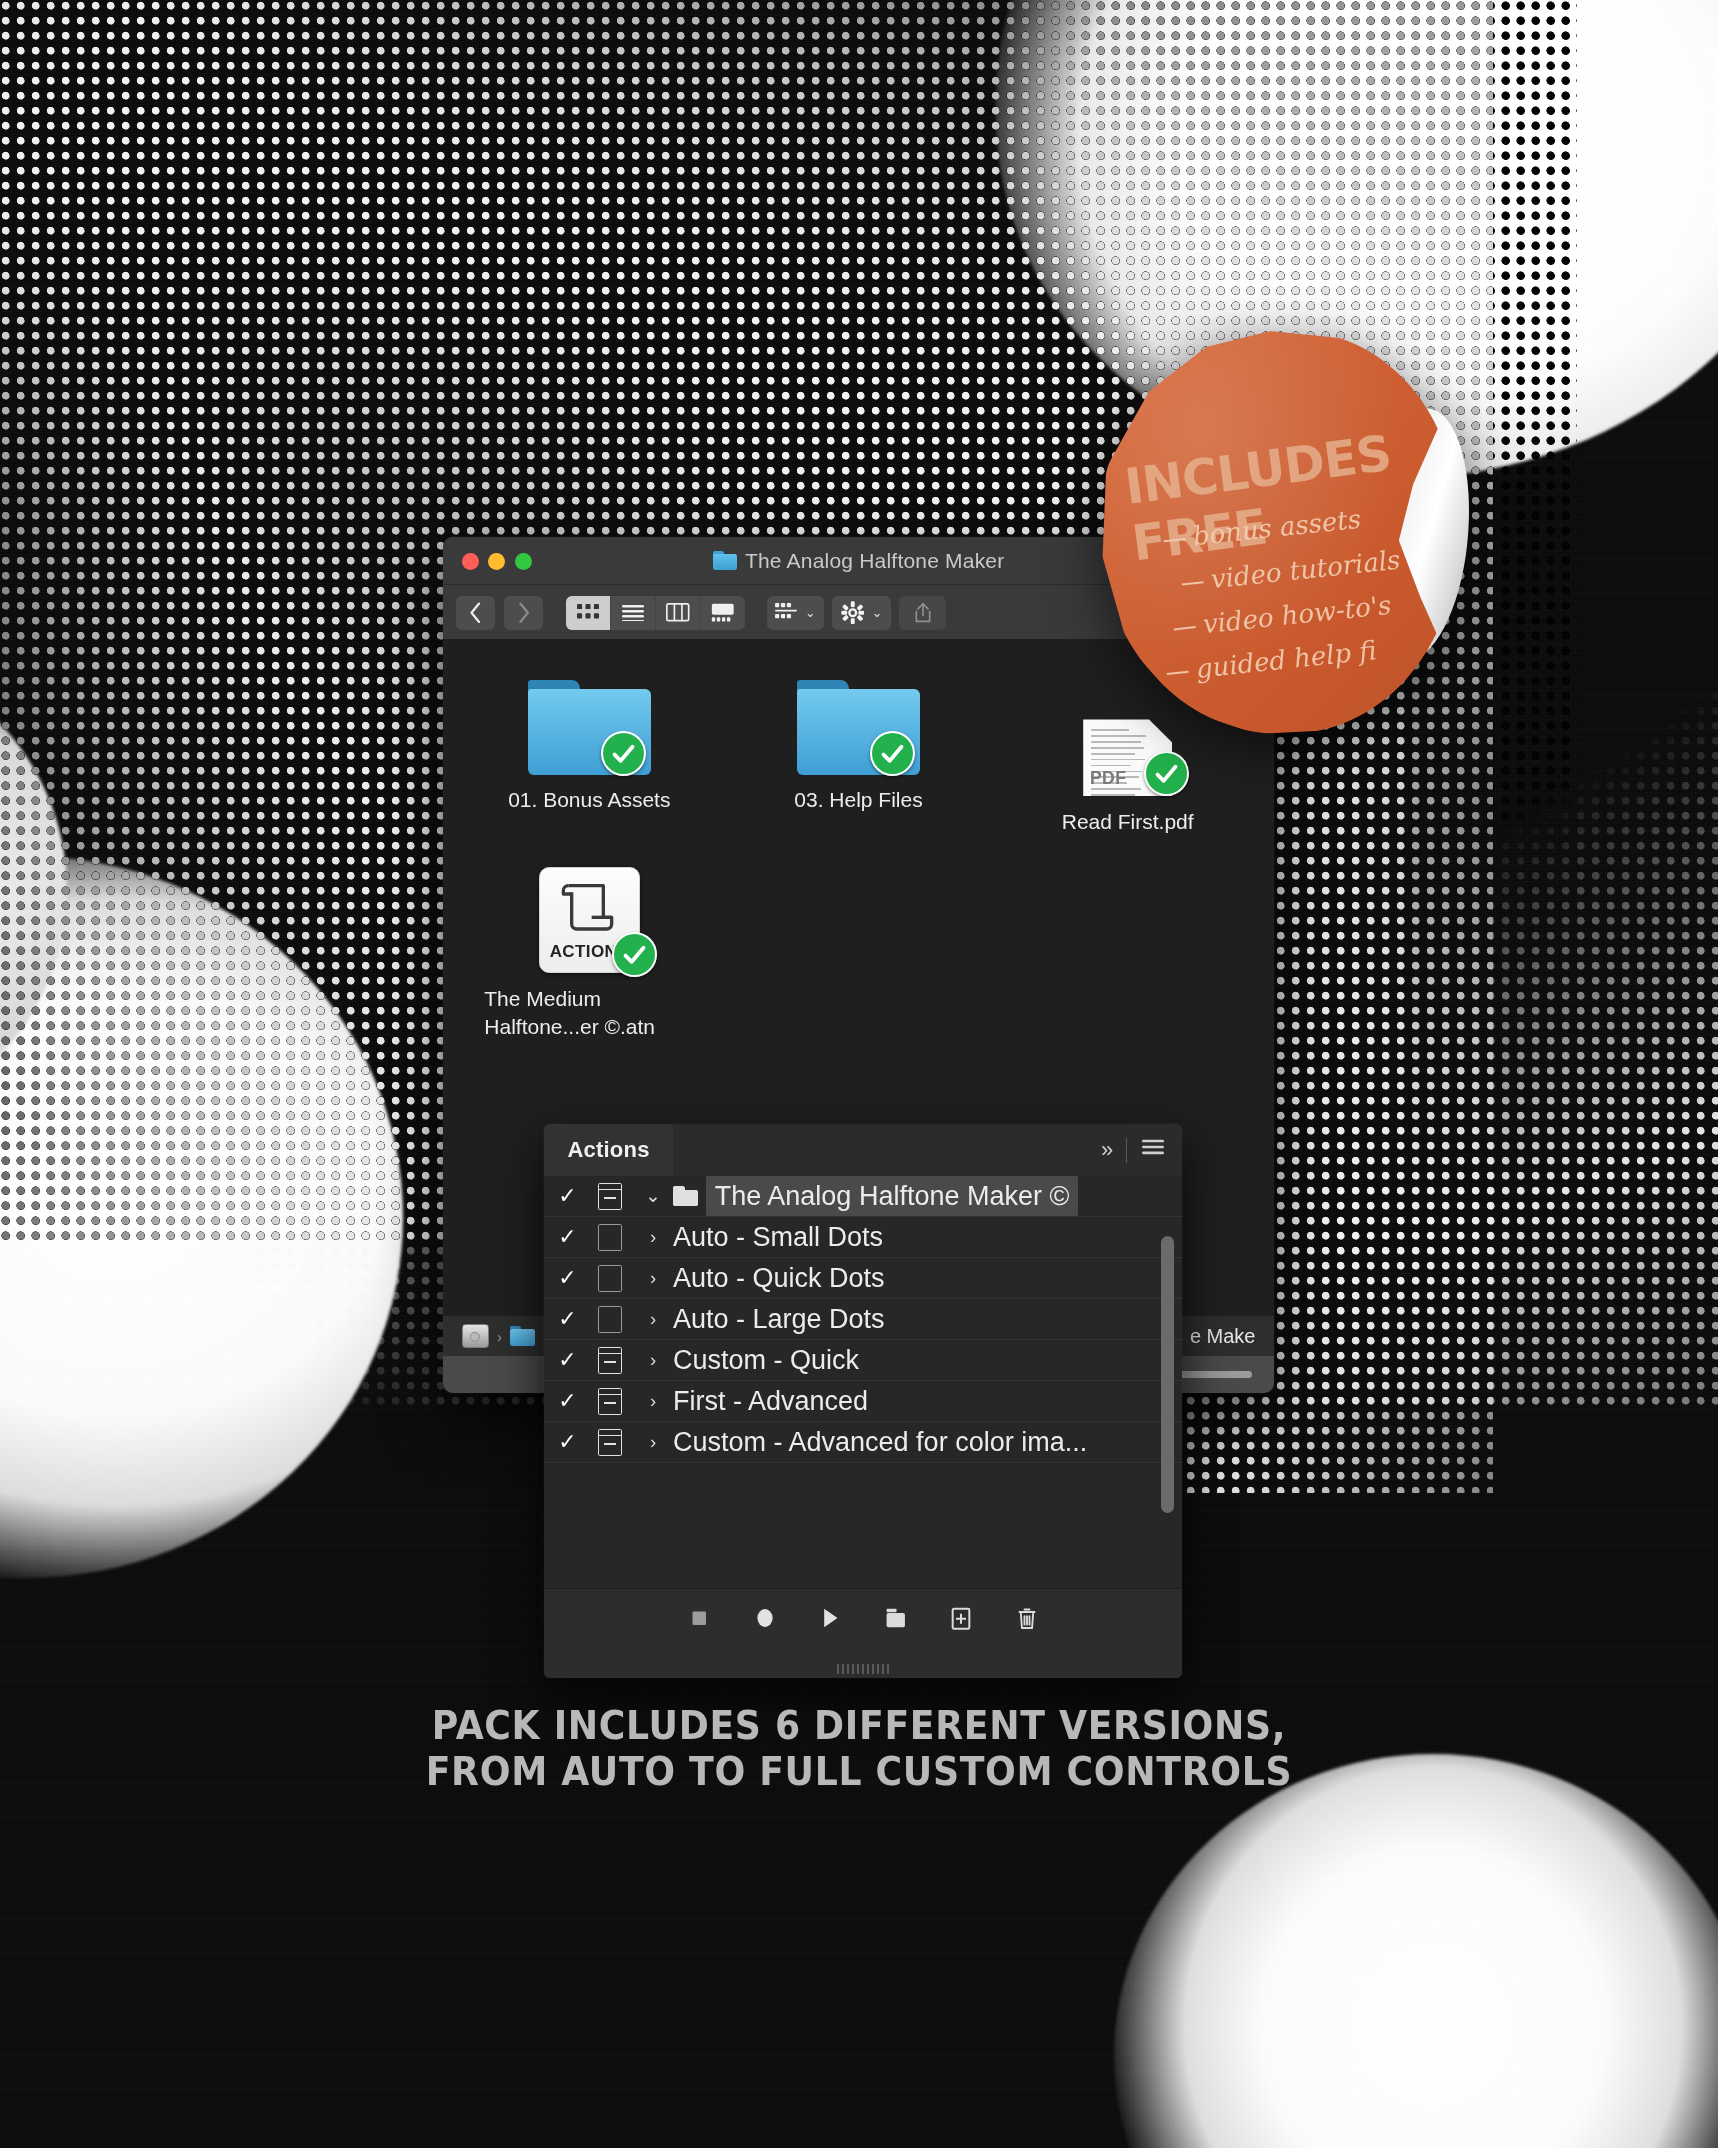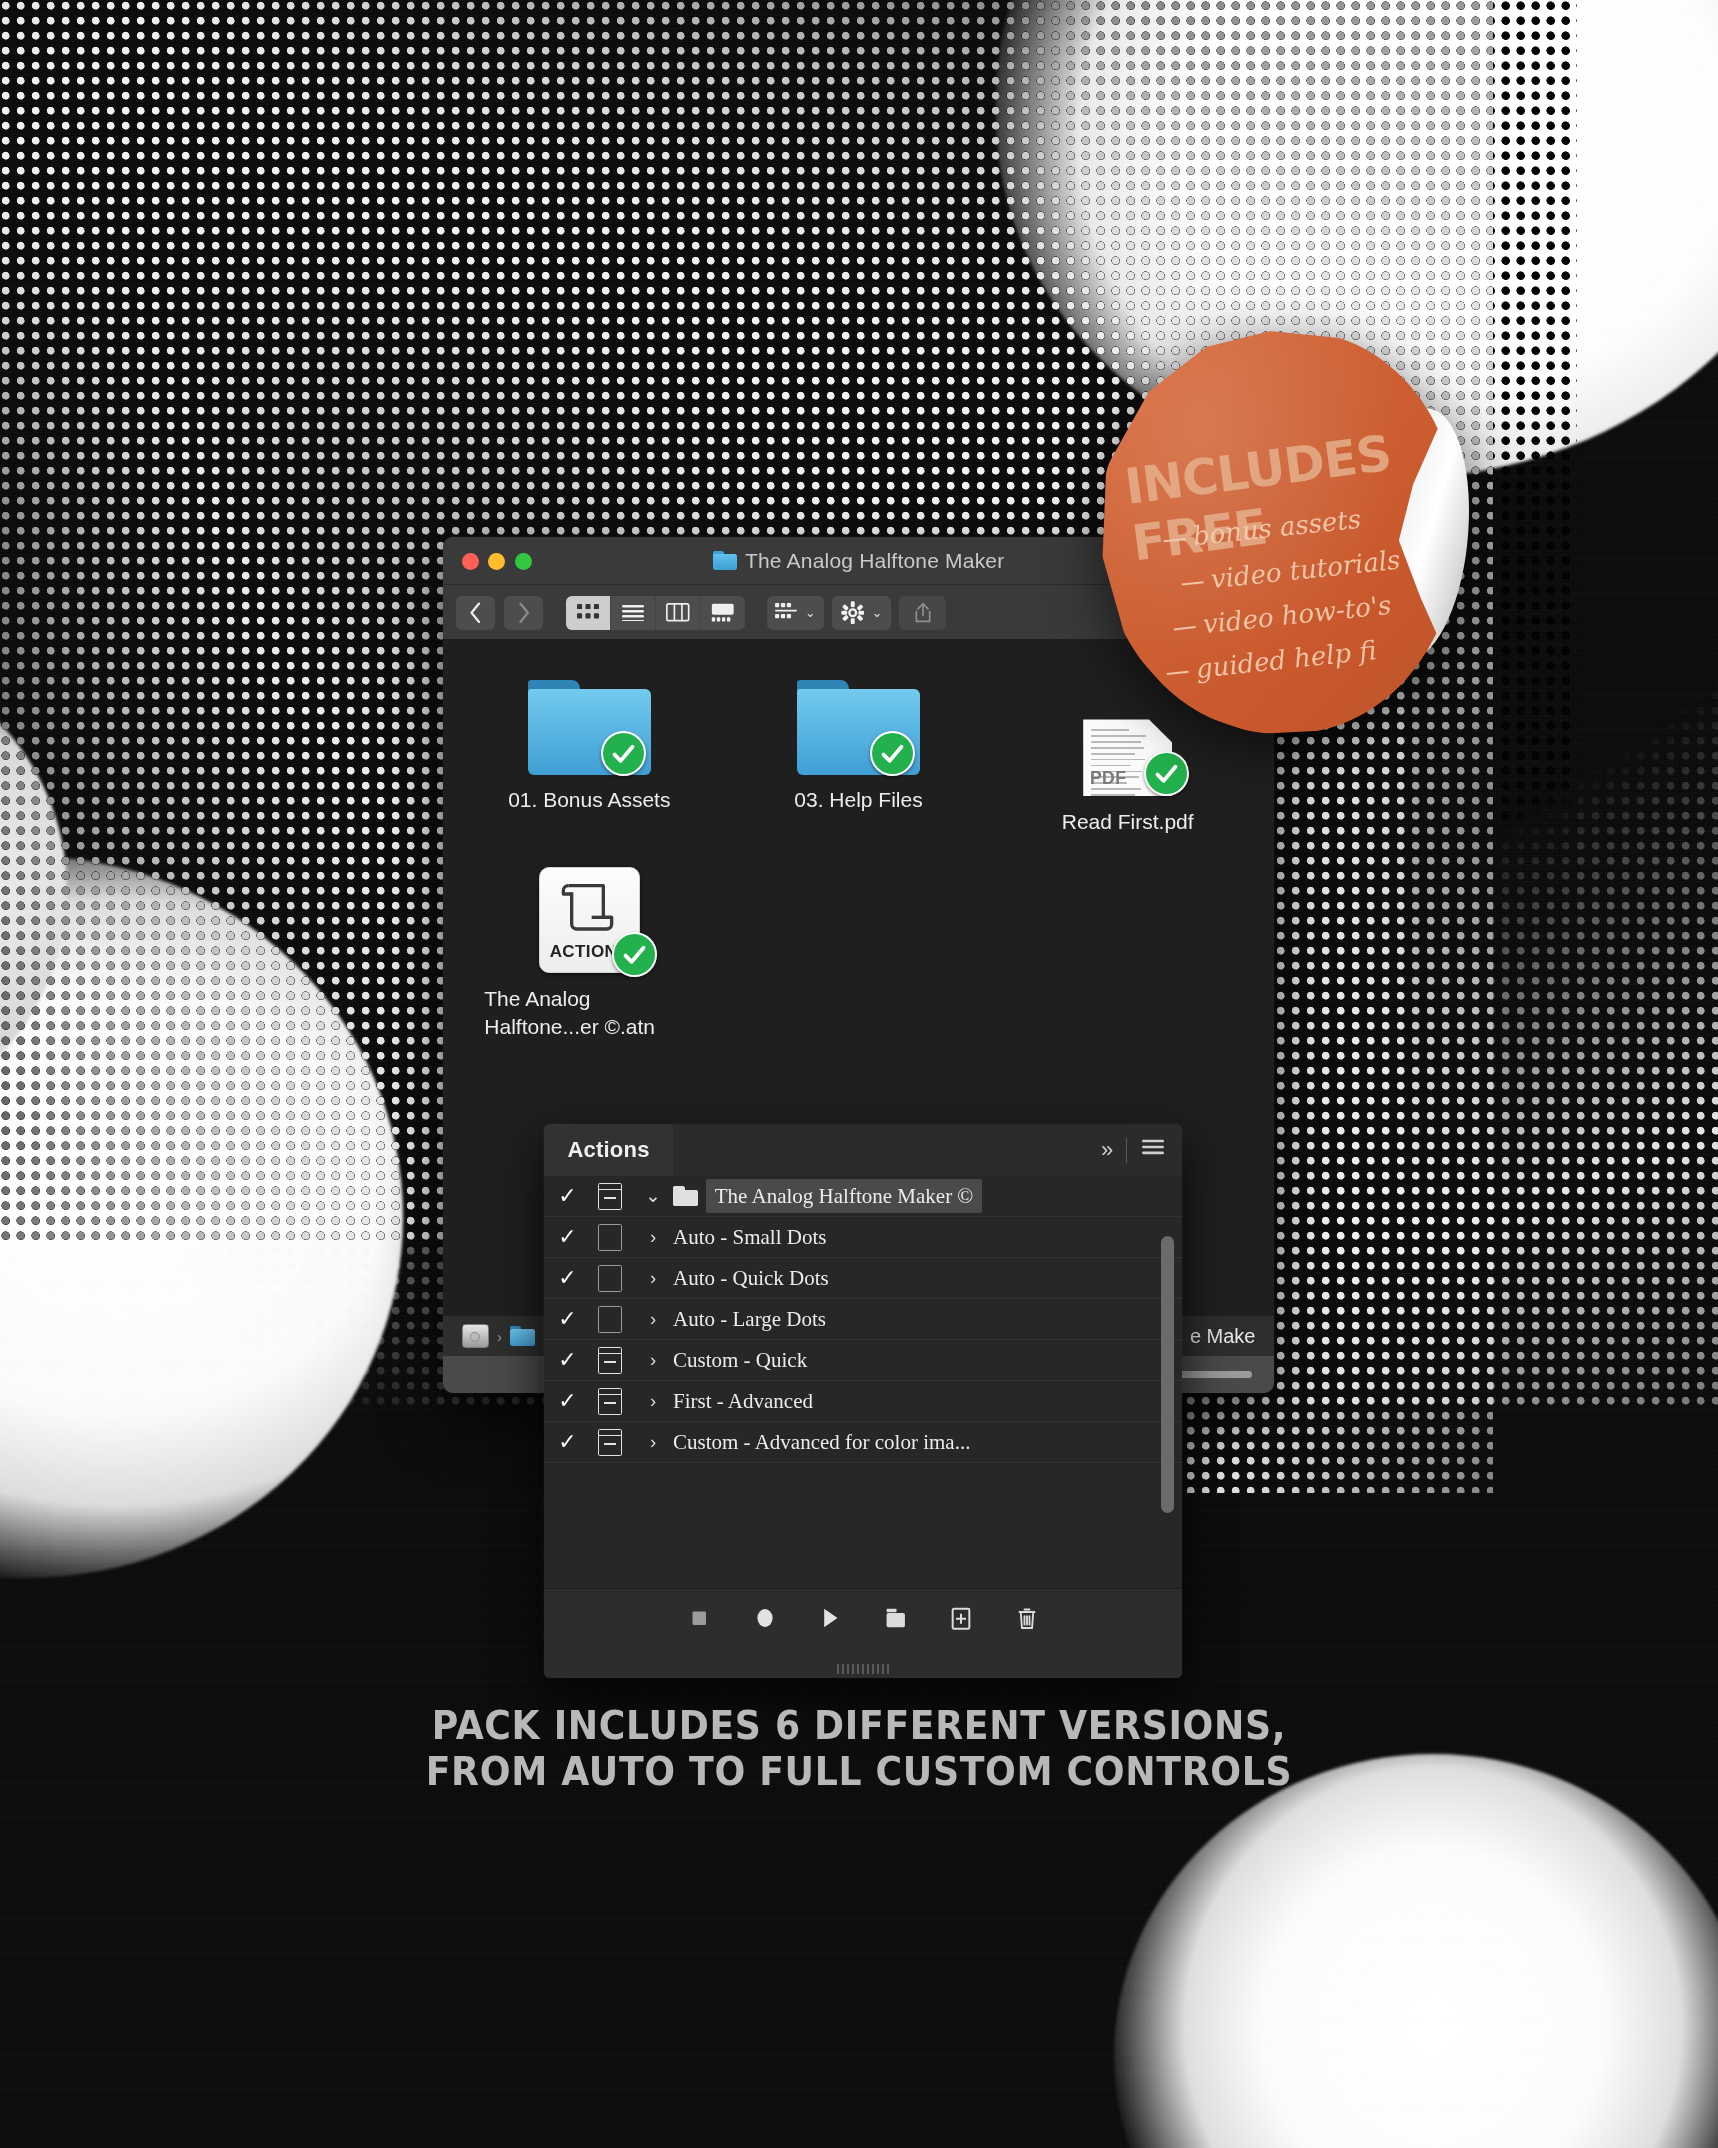--- a/index.html
+++ b/index.html
@@ -228,21 +228,21 @@
   #actions-tab-rest{flex:1;background:#2b2b2b;display:flex;align-items:center;justify-content:flex-end;
     gap:15px;padding-right:18.5px;}
   .tab-icon{color:#cfcfcf;}
   .tab-div{width:0.8px;height:25px;background:#575757;}
 
   #actions-list{position:absolute;left:0;right:0;top:52px;bottom:74px;background:#272727;overflow:hidden;}
   .arow{display:flex;align-items:center;height:40px;border-bottom:0.8px solid #333333;padding-left:5px;}
   .arow .chk{width:37px;display:flex;align-items:center;justify-content:center;color:#ffffff;font-size:22px;}
   .arow .tog{width:47px;display:flex;align-items:center;justify-content:center;}
   .arow .expander{width:40px;display:flex;align-items:center;justify-content:center;color:#dedede;font-size:18.5px;}
-  .arow .aname{color:#ececec;font-size:21px;flex:1;white-space:nowrap;overflow:hidden;font-family:Liberation Serif, serif;}
+  .arow .aname{color:#ececec;font-size:27px;flex:1;white-space:nowrap;overflow:hidden;}
   .arow.set .aname{background:#4a4a4a;padding:4.2px 8.4px;border-radius:1.7px;flex:0 1 auto;}
   .folder-glyph{width:25px;height:19.3px;position:relative;margin-right:8.4px;flex:0 0 auto;}
   .folder-glyph::before{content:"";position:absolute;left:0;top:0;width:11.7px;height:4.2px;background:#e0e0e0;border-radius:1.7px 2.5px 0 0;}
   .folder-glyph::after{content:"";position:absolute;left:0;top:3.4px;width:25px;height:16px;background:#e0e0e0;border-radius:1.7px 1.7px 1.7px 1.7px;}
   .box-glyph{width:22px;height:25px;border:1.7px solid #e2e2e2;border-radius:1.7px;position:relative;}
   .box-glyph::before{content:"";position:absolute;left:0;right:0;top:5px;height:1.7px;background:#e2e2e2;}
   .box-glyph::after{content:"";position:absolute;left:5px;right:5px;top:13.4px;height:2.5px;background:#e2e2e2;}
   .box-empty{width:22px;height:25px;border:1.7px solid #9a9a9a;border-radius:1.7px;}
   #actions-scrollbar{position:absolute;right:7.6px;top:60px;width:13.4px;height:277px;
     border-radius:6.7px;background:#6b6b6b;}
@@ -501,21 +501,21 @@
               <path d="M38 42h24"></path>
             </svg>
             <div class="word">ACTIONS</div>
             <div class="badge-check" style="right:-18.5px;bottom:-5px">
               <svg viewBox="0 0 24 24" fill="none" stroke="#fff" stroke-width="3.4" stroke-linecap="round" stroke-linejoin="round">
                   <polyline points="4,13 9.5,18.5 20,6"></polyline>
                 </svg>
             </div>
           </div>
         </div>
-        <div class="item-label">The Analog Halftone...er ©.atn</div>
+        <div class="item-label">The Medium Halftone...er ©.atn</div>
       </div>
 
     </div>
   </div>
 
   <div id="finder-pathbar">
     <span class="hd-icon"></span>
     <span class="path-sep">›</span>
     <span class="blue-folder-sm"></span>
     <span id="path-last">e Make</span>

